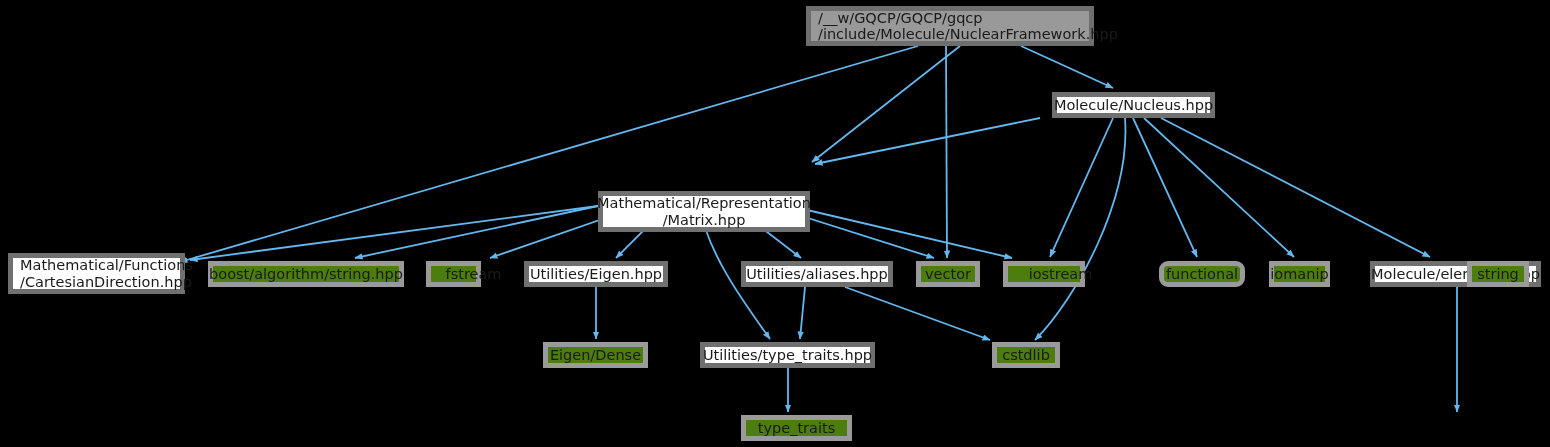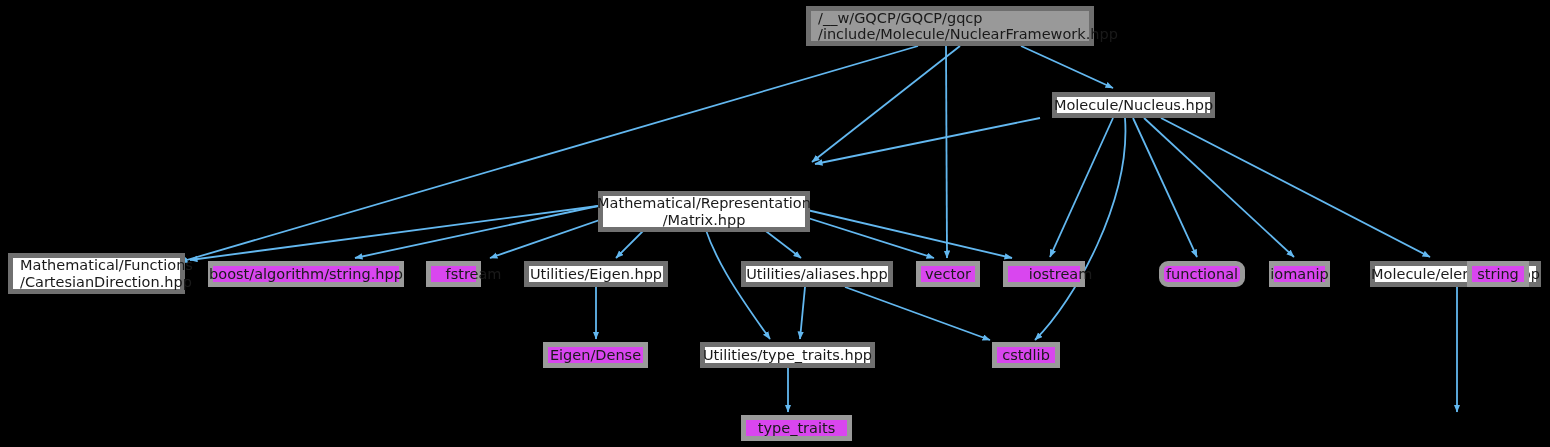--- a/index.html
+++ b/index.html
@@ -19,21 +19,21 @@
     color:#1a1a1a;
     font-size:14.5px;
     line-height:16.5px;
     display:flex;
     align-items:center;
     justify-content:center;
     text-align:center;
     white-space:pre;
     letter-spacing:0px;
   }
-  .node.sys{background:#d946ef;border-color:#9a9a9a;}
+  .node.sys{background:#4d7c0f;border-color:#9a9a9a;}
   .node.hdr{background:#ffffff;border-color:#707070;}
   .node.root{background:#999999;border-color:#6e6e6e;}
   .node.left{justify-content:flex-start;text-align:left;padding-left:7px;}
 </style>
 </head>
 <body>
 
 <div id="canvas">
 
   <svg id="edges" viewBox="0 0 1550 447" xmlns="http://www.w3.org/2000/svg">

